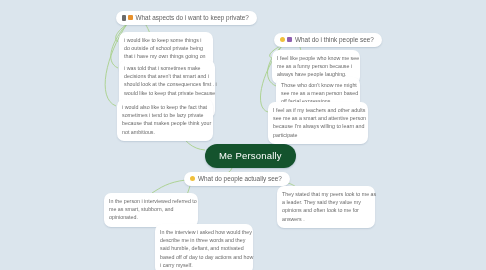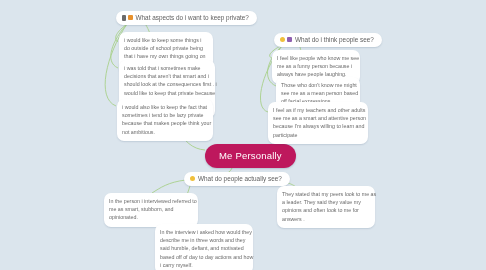--- a/index.html
+++ b/index.html
@@ -25,21 +25,21 @@
     width: 486px;
     height: 270px;
     pointer-events: none;
   }
   .node {
     position: absolute;
     box-sizing: border-box;
   }
   
   .root {
-    background: #be185d;
+    background: #14532d;
     color: #ffffff;
     border-radius: 14px;
     font-size: 9.5px;
     letter-spacing: 0.2px;
     padding: 6px 14px 7px 14px;
     text-align: center;
     white-space: nowrap;
     box-shadow: 0 1px 2px rgba(40,70,100,0.22);
   }
   

